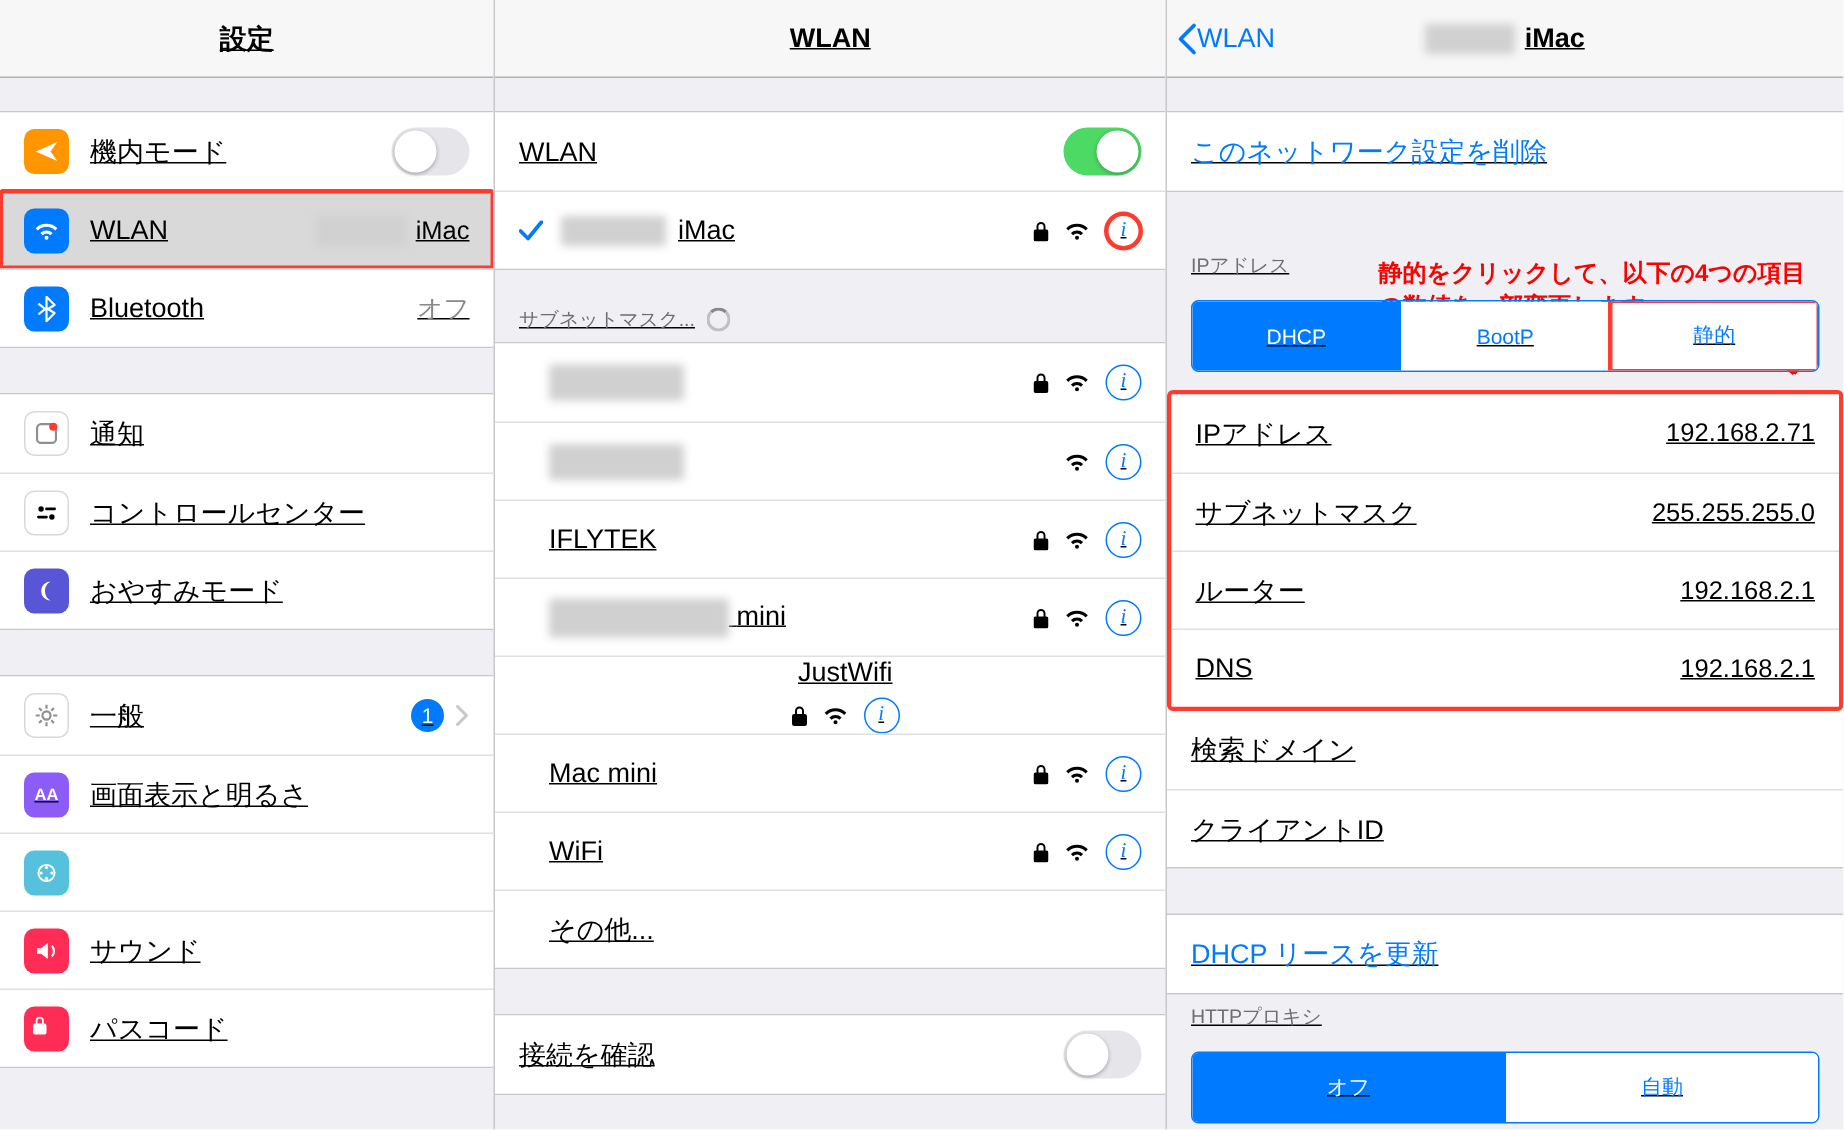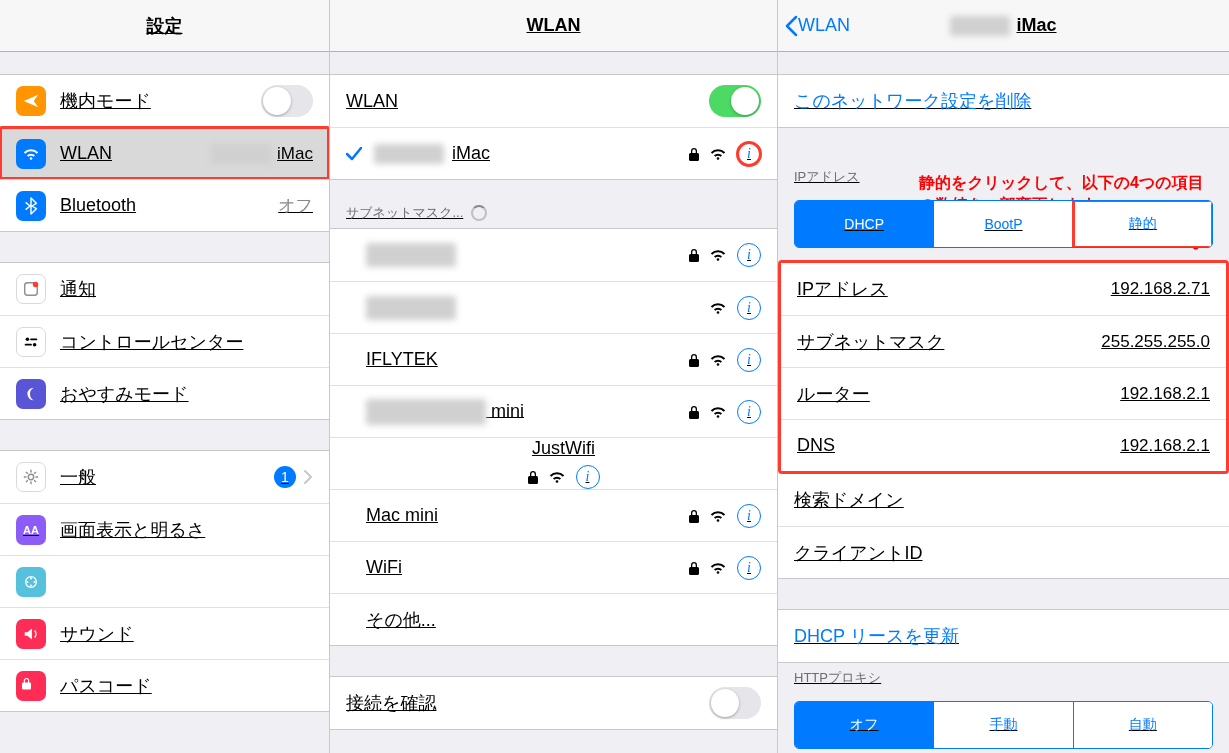--- a/index.html
+++ b/index.html
@@ -558,19 +558,18 @@
           </div>
         </div>
         <div class="group">
           <div class="row">
             <div class="label link-row">DHCP リースを更新</div>
           </div>
         </div>
         <div class="section-header tight">HTTPプロキシ</div>
         <div class="segmented">
           <div class="seg active">オフ</div>
-          <div class="seg">手動</div>
           <div class="seg">自動</div>
         </div>
       </div>
   </div>
 
 </div>
 
 </body></html>

